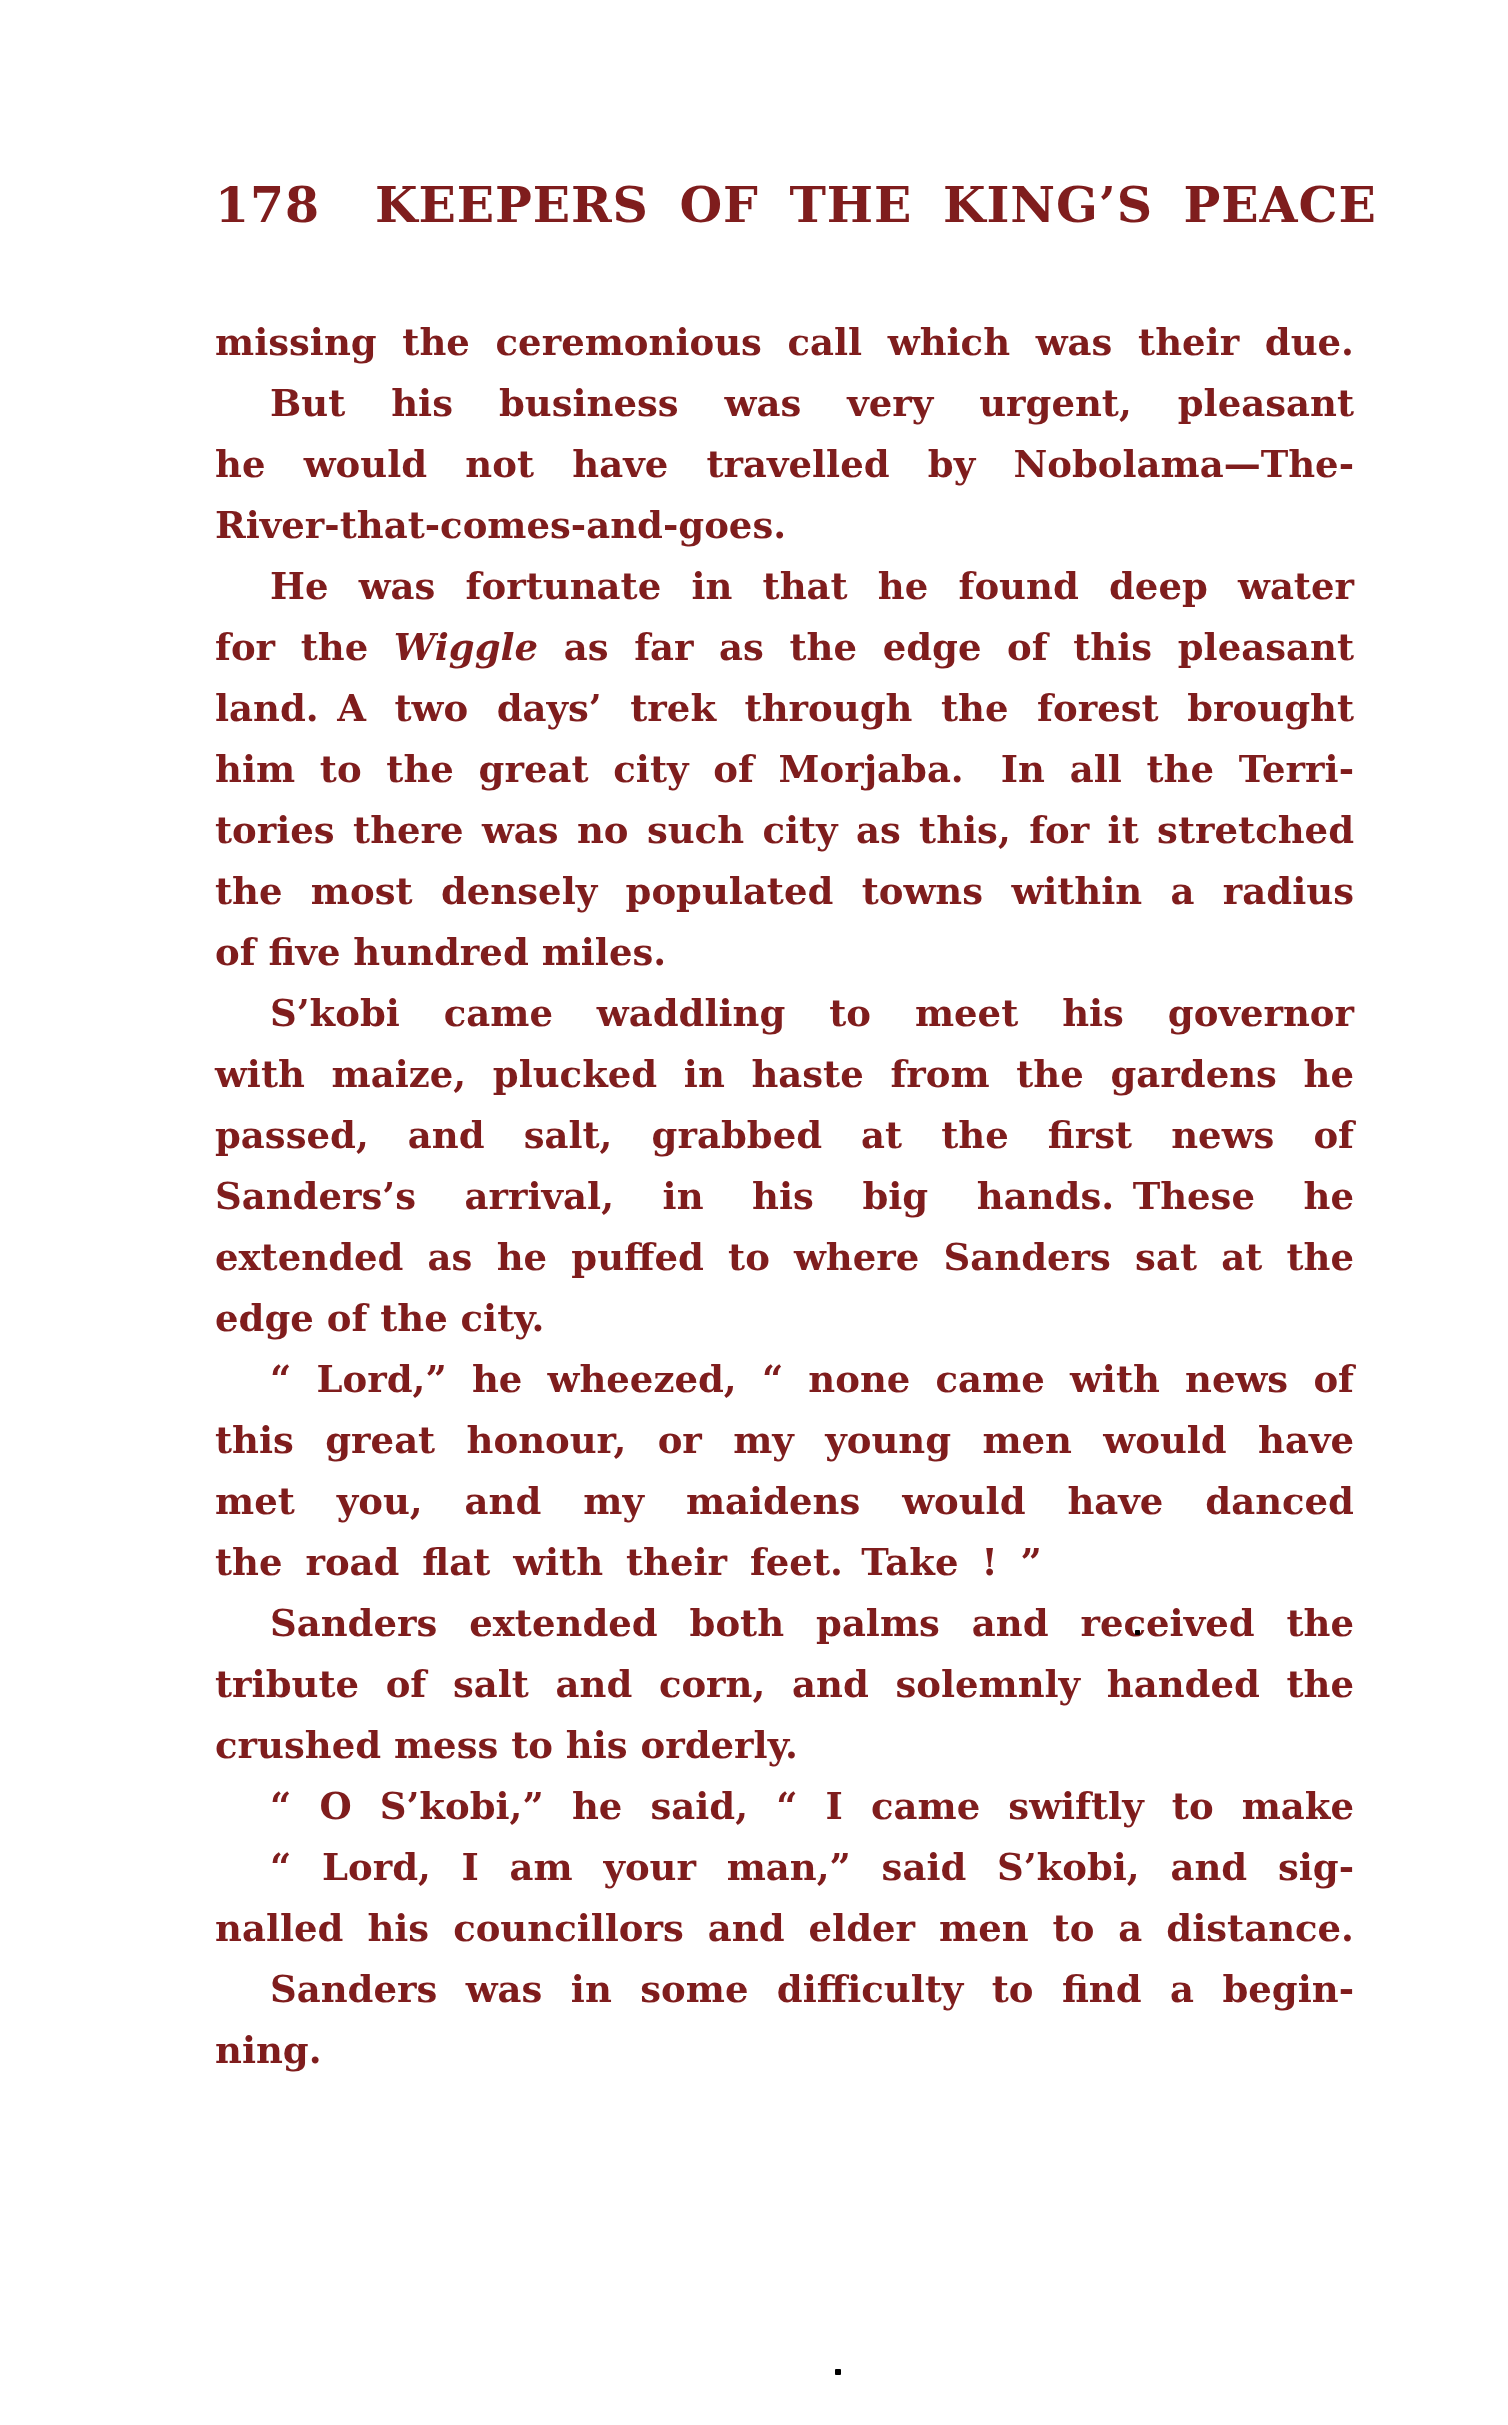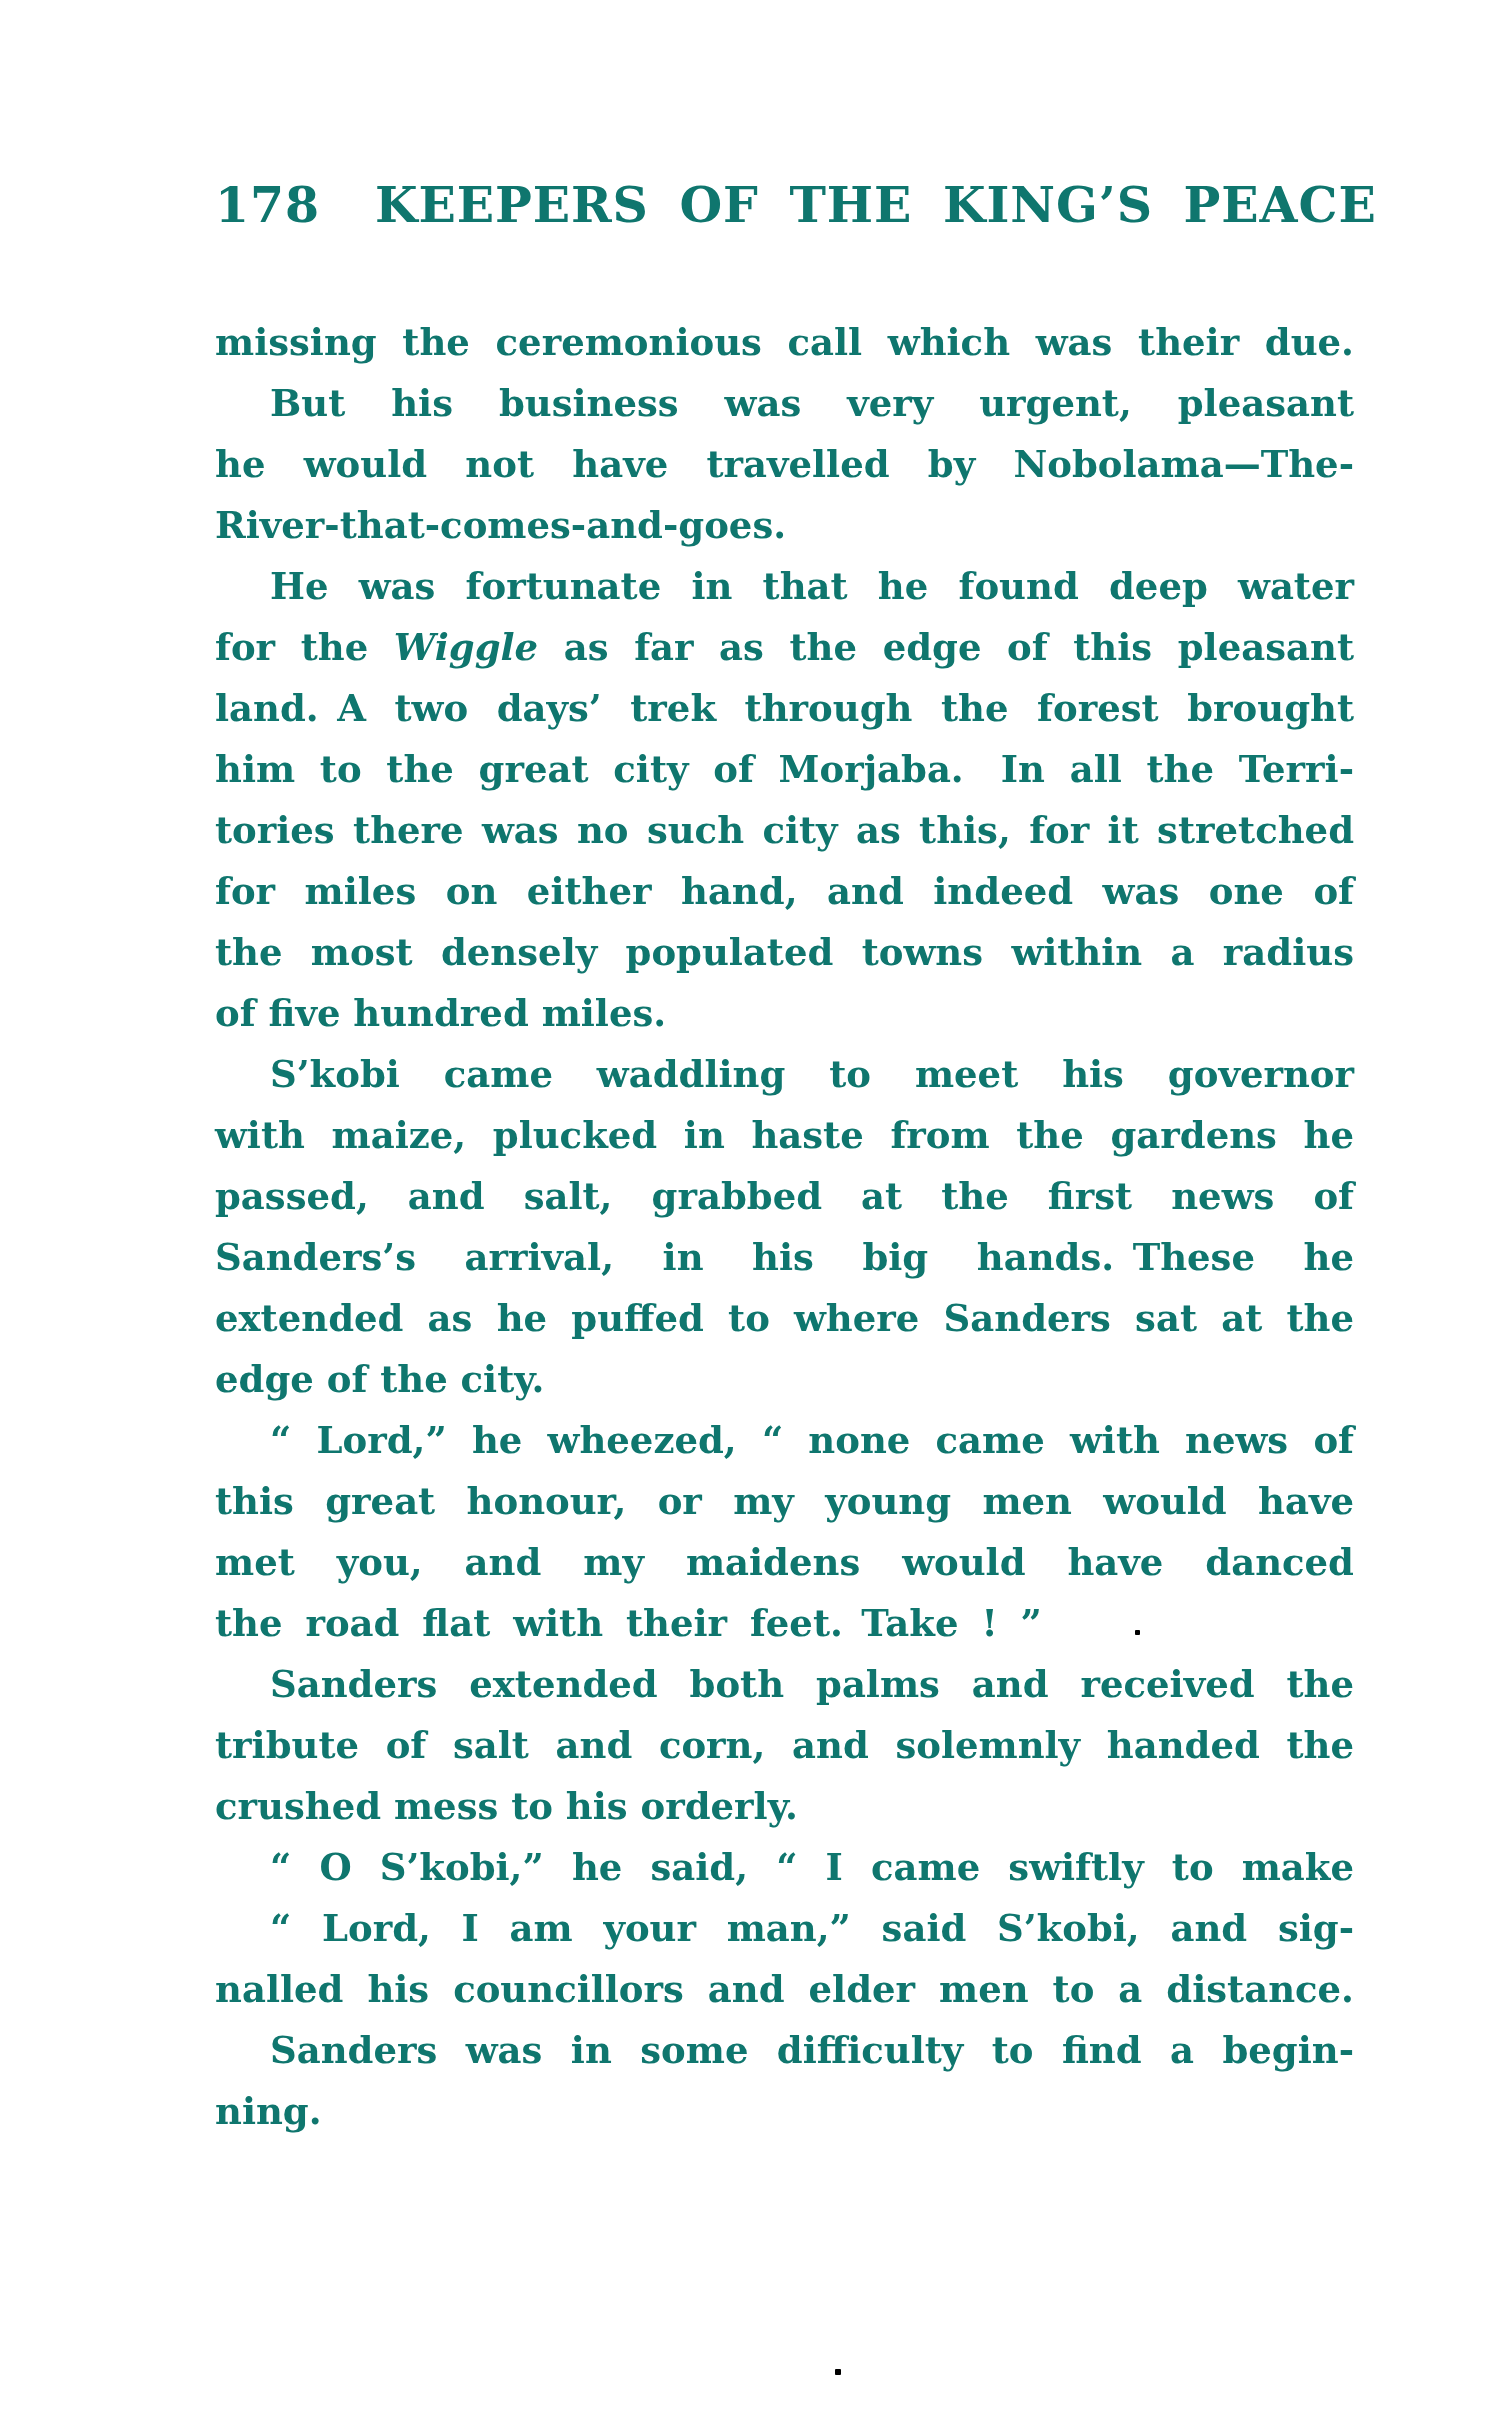--- a/index.html
+++ b/index.html
@@ -5,21 +5,21 @@
   html, body {
     margin: 0;
     padding: 0;
     background: #ffffff;
   }
   .page {
     position: relative;
     width: 1508px;
     height: 2426px;
     background: #ffffff;
-    color: #0f766e;
+    color: #7f1d1d;
     font-family: "DejaVu Serif", "Liberation Serif", serif;
     overflow: hidden;
   }
   .running-header {
     position: absolute;
     left: 215px;
     top: 176px;
     display: flex;
     align-items: baseline;
     gap: 55px;
@@ -87,21 +87,20 @@
   <div class="text-block">
       <div class="line just">missing the ceremonious call which was their due.</div>
       <div class="line indent just">But his business was very urgent, pleasant</div>
       <div class="line just">he would not have travelled by Nobolama—The-</div>
       <div class="line">River-that-comes-and-goes.</div>
       <div class="line indent just">He was fortunate in that he found deep water</div>
       <div class="line just">for the <i>Wiggle</i> as far as the edge of this pleasant</div>
       <div class="line just">land. A two days’ trek through the forest brought</div>
       <div class="line just">him to the great city of Morjaba. In all the Terri-</div>
       <div class="line just">tories there was no such city as this, for it stretched</div>
-      <div class="line just">for miles on either hand, and indeed was one of</div>
       <div class="line just">the most densely populated towns within a radius</div>
       <div class="line">of five hundred miles.</div>
       <div class="line indent just">S’kobi came waddling to meet his governor</div>
       <div class="line just">with maize, plucked in haste from the gardens he</div>
       <div class="line just">passed, and salt, grabbed at the first news of</div>
       <div class="line just">Sanders’s arrival, in his big hands. These he</div>
       <div class="line just">extended as he puffed to where Sanders sat at the</div>
       <div class="line">edge of the city.</div>
       <div class="line indent just">“ Lord,” he wheezed, “ none came with news of</div>
       <div class="line just">this great honour, or my young men would have</div>

